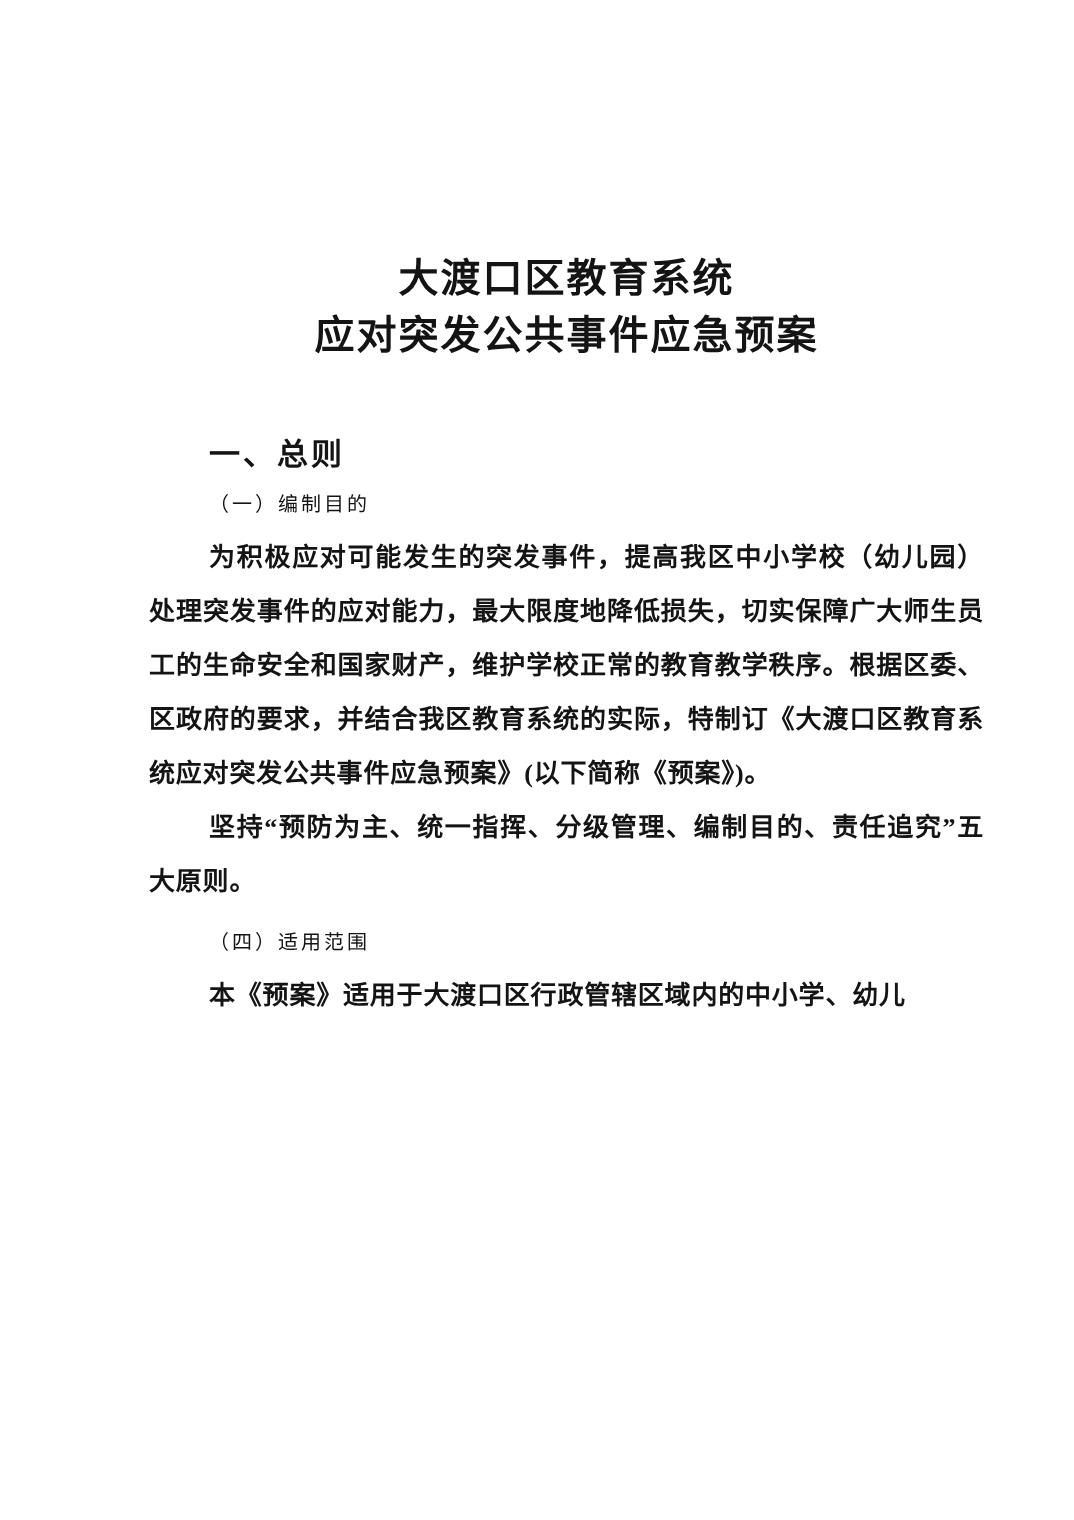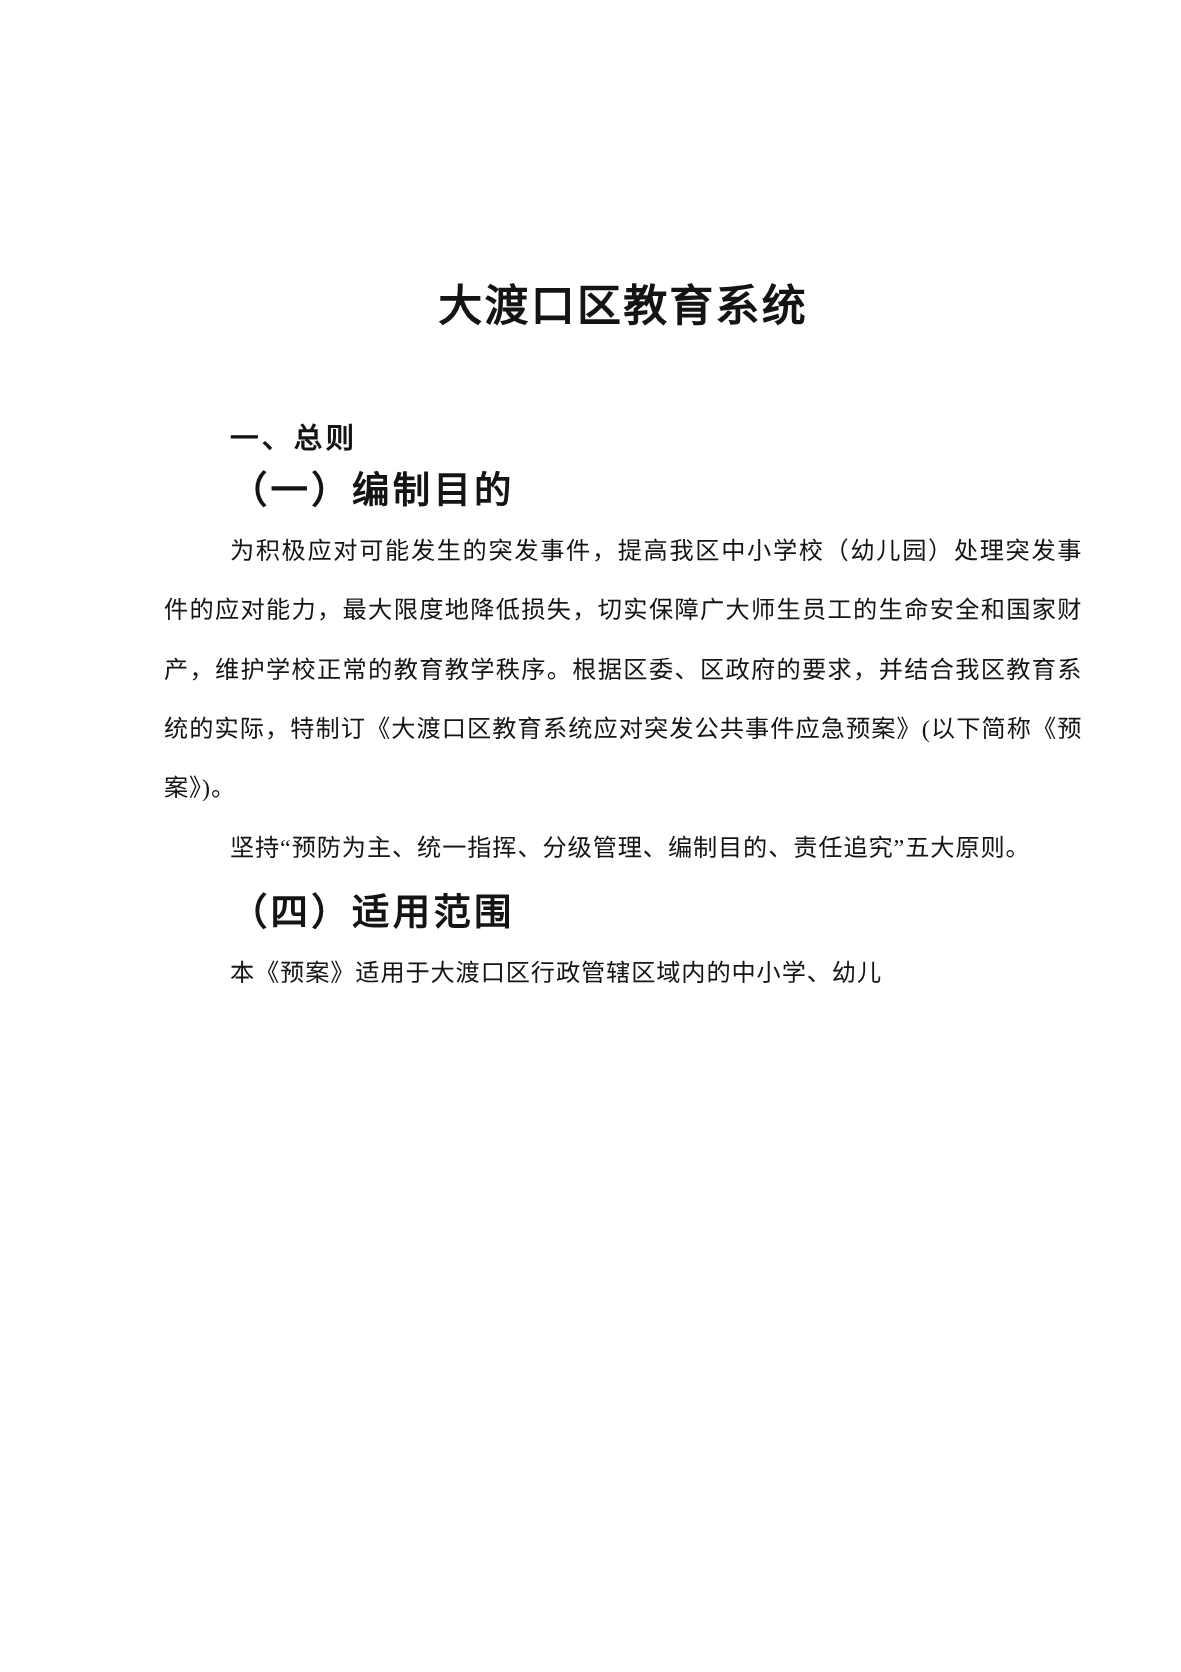--- a/index.html
+++ b/index.html
@@ -24,54 +24,56 @@
     text-align: center;
     font-size: 40px;
     line-height: 57px;
     font-weight: bold;
     letter-spacing: 2px;
     font-family: "Liberation Serif", "DejaVu Serif", serif;
   }
   .title-line { display: block; }
   .chapter-heading {
     margin: 69px 0 0 0;
-    font-size: 26px;
+    font-size: 31px;
     line-height: 44px;
     font-weight: bold;
     letter-spacing: 3px;
     text-indent: 60px;
     font-family: "Liberation Sans", "DejaVu Sans", sans-serif;
   }
   .section { margin: 0; }
   .sec-heading {
     margin: 0;
-    font-size: 34px;
+    font-size: 20px;
     line-height: 54px;
-    font-weight: bold;
+    font-weight: normal;
     letter-spacing: 3px;
     text-indent: 60px;
   }
   .section.sp .sec-heading { margin-top: 6px; }
   .body-para {
     margin: 0;
-    font-size: 22px;
+    font-size: 26px;
     line-height: 54px;
     letter-spacing: 0.8px;
     text-indent: 60px;
     text-align: justify;
     word-break: break-all;
+    font-weight: bold;
   }
 </style>
 </head>
 <body>
 
 <div class="page">
 
   <h1 class="doc-title">
     <span class="title-line">大渡口区教育系统</span>
+    <span class="title-line">应对突发公共事件应急预案</span>
   </h1>
 
   <h2 class="chapter-heading">一、总则</h2>
 
   <section class="section">
     <h3 class="sec-heading">（一）编制目的</h3>
     <p class="body-para">为积极应对可能发生的突发事件，提高我区中小学校（幼儿园）处理突发事件的应对能力，最大限度地降低损失，切实保障广大师生员工的生命安全和国家财产，维护学校正常的教育教学秩序。根据区委、区政府的要求，并结合我区教育系统的实际，特制订《大渡口区教育系统应对突发公共事件应急预案》(以下简称《预案》)。</p>
   </section>
 
   <section class="section">

